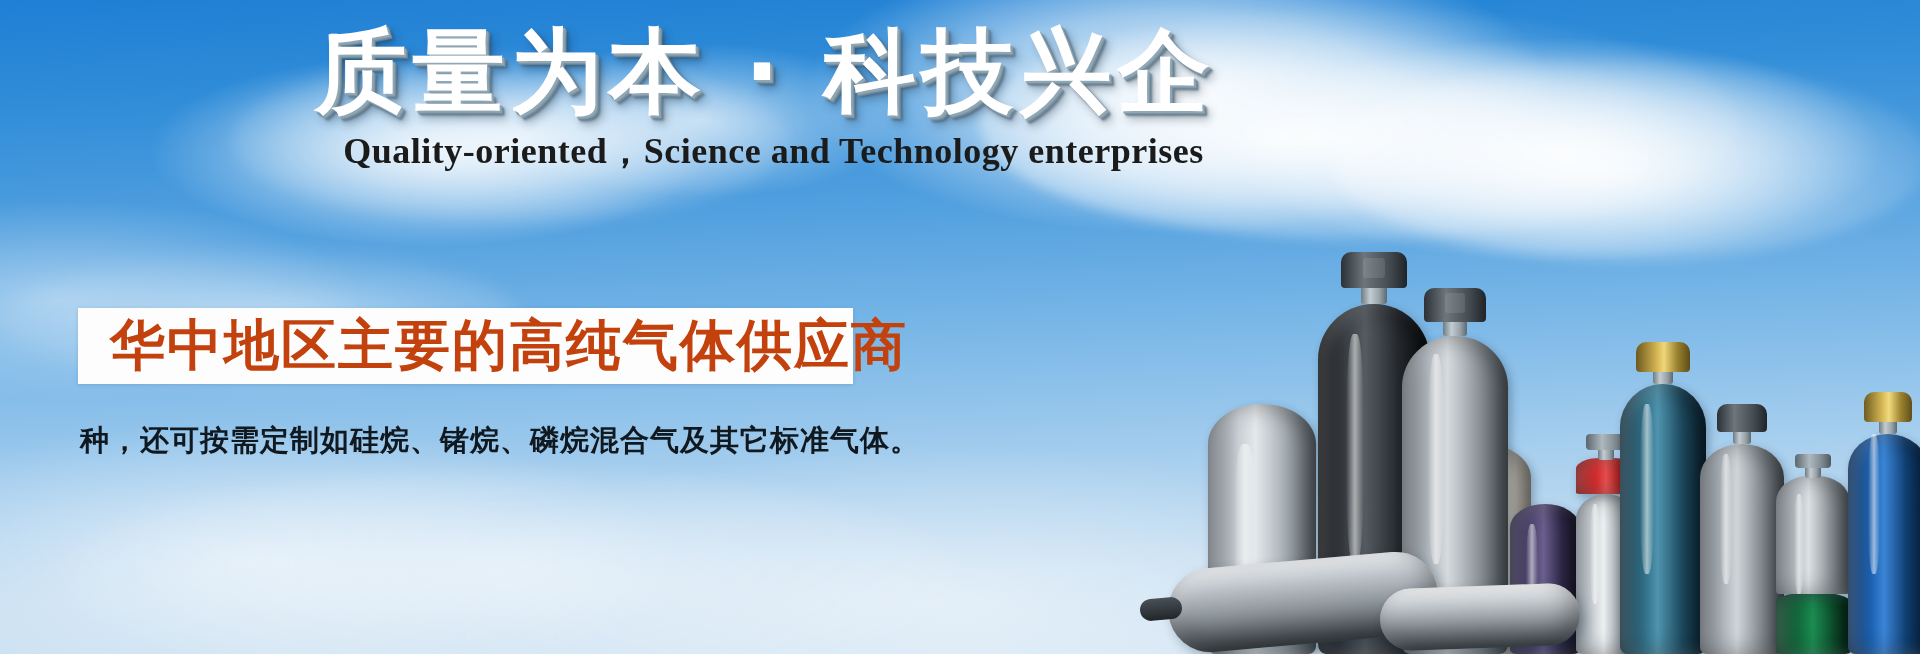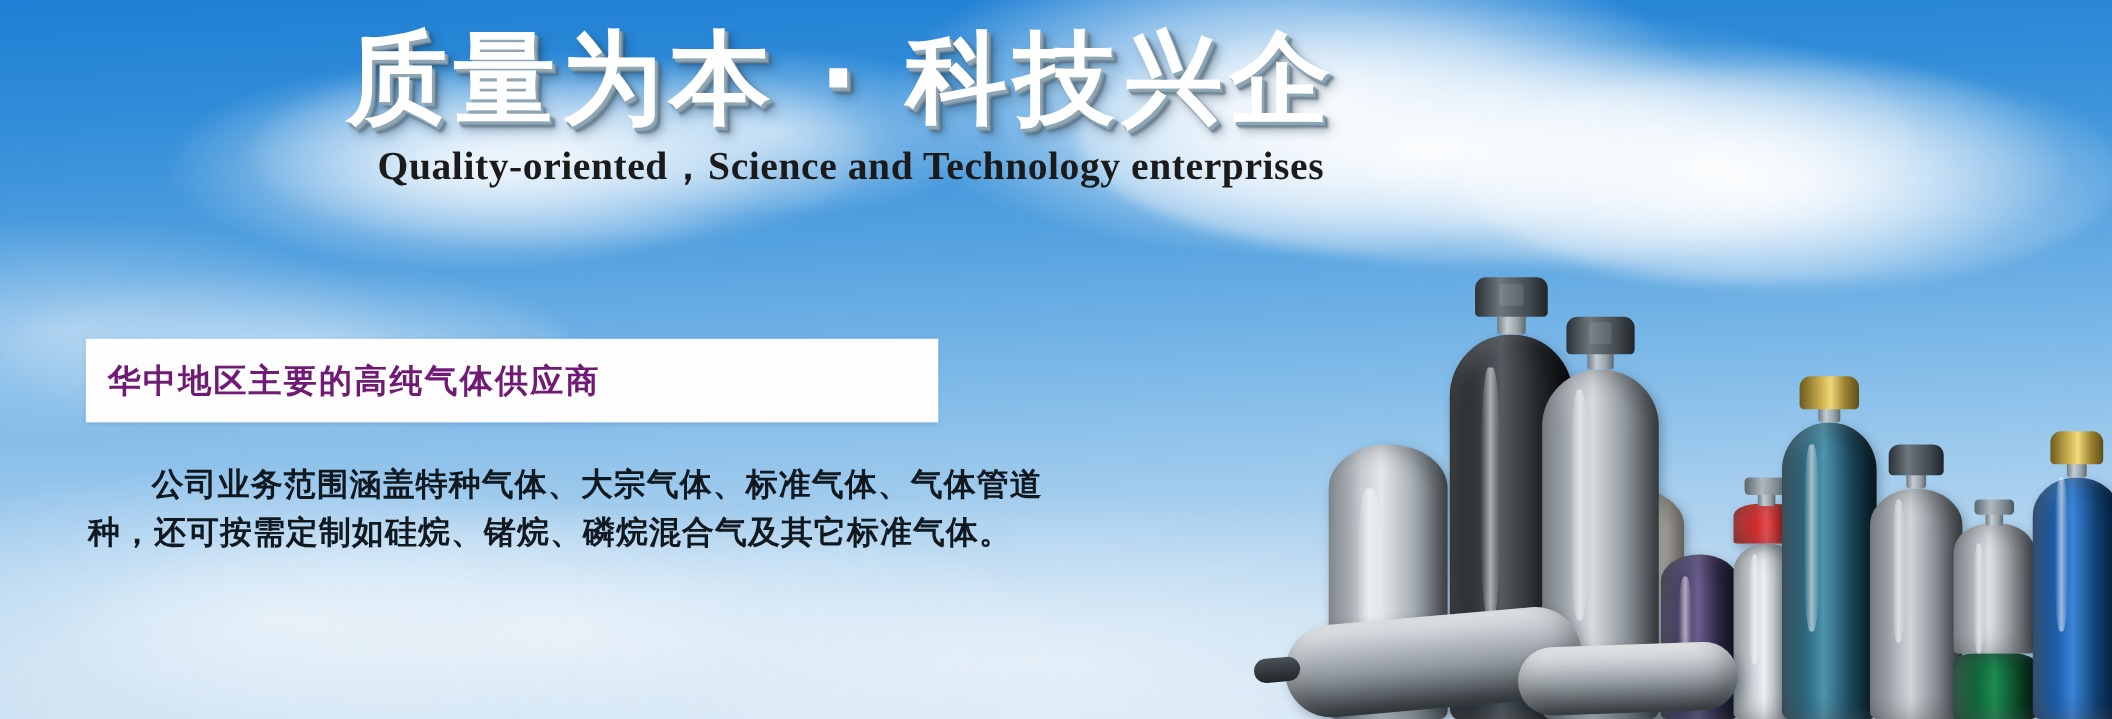--- a/index.html
+++ b/index.html
@@ -100,25 +100,25 @@
     top: 308px;
     width: 775px;
     height: 76px;
     background: #fdfdfd;
     box-shadow: 0 1px 4px rgba(30,70,110,0.18);
     display: flex;
     align-items: center;
   }
   .tagline-text {
     font-family: "DejaVu Sans", "Liberation Sans", sans-serif;
-    font-size: 30px;
-    font-weight: 700;
-    color: #701a75;
+    font-size: 55px;
+    font-weight: 700;
+    color: #c2410c;
     letter-spacing: 2px;
-    margin-left: 20px;
+    margin-left: 32px;
     white-space: nowrap;
   }
 
   
   .body-copy {
     position: absolute;
     left: 80px;
     top: 418px;
     width: 790px;
     font-family: "DejaVu Serif", "Liberation Serif", serif;
@@ -205,21 +205,20 @@
   <div class="headline-wrap">
     <div class="headline">质量为本 · 科技兴企</div>
     <div class="subtitle">Quality-oriented，Science and Technology enterprises</div>
   </div>
 
   <div class="tagline-box">
     <span class="tagline-text">华中地区主要的高纯气体供应商</span>
   </div>
 
   <div class="body-copy">
-    <span class="line first">公司业务范围涵盖特种气体、大宗气体、标准气体、气体管道</span>
     <span class="line">种，还可按需定制如硅烷、锗烷、磷烷混合气及其它标准气体。</span>
   </div>
 
   <div class="cylinders">
 
     <div class="cyl" style="left:28px; width:108px; height:250px;">
       <div class="body" style="height:250px; background:linear-gradient(90deg,#6b7279 0%,#c8ced3 28%,#e4e8eb 44%,#a9b1b7 70%,#585f65 100%);"></div>
       <div class="hl" style="left:26px; top:40px; width:22px; height:170px;"></div>
     </div>
 

